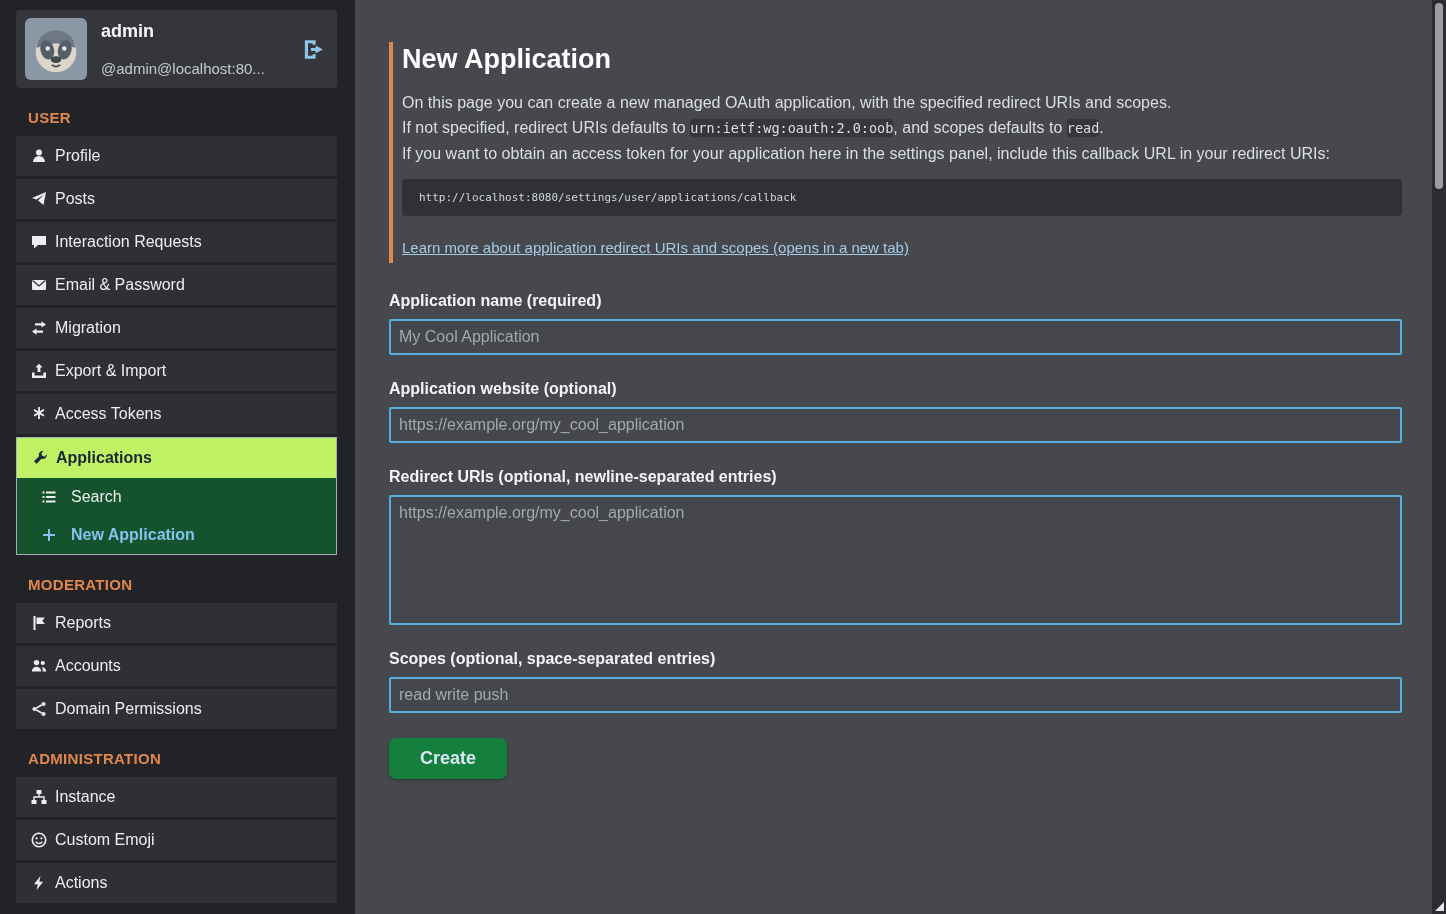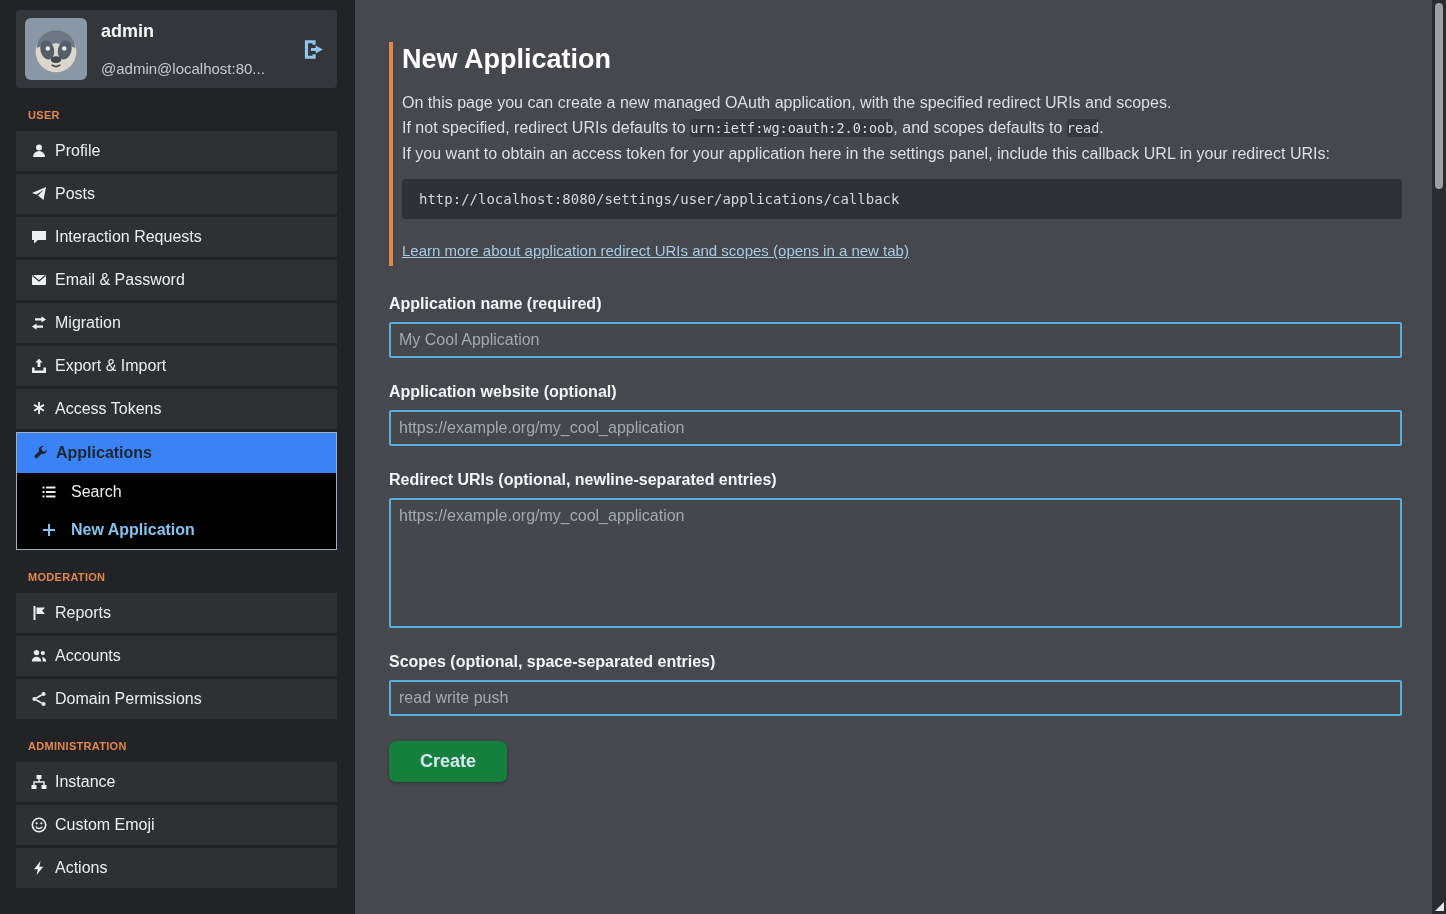--- a/index.html
+++ b/index.html
@@ -23,37 +23,37 @@
   .avatar { width:62px; height:62px; border-radius:6px; overflow:hidden; flex:0 0 auto; }
   .avatar svg { display:block; width:62px; height:62px; }
   .user-meta { min-width:0; }
   .user-name { font-weight:bold; font-size:18px; color:#f6f7f8; margin-bottom:3px; }
   .user-handle { font-size:15px; color:#c6cacf; white-space:nowrap; overflow:hidden;
                  text-overflow:ellipsis; max-width:178px;margin-top:18px; }
   .logout { margin-left:auto; color:#8fc3e9; display:flex; cursor:pointer; }
   .logout svg { width:23px; height:23px; }
 
   .section-label {
-    color:#e1874d; font-size:11px; font-weight:bold; letter-spacing:.3px;
+    color:#e1874d; font-size:15px; font-weight:bold; letter-spacing:.3px;
     margin:21px 0 10px 12px;
   }
   .nav-item {
     display:flex; align-items:center; gap:7px;
     background:#2e3034; padding:11px 14px; margin-bottom:3px;
     color:#eceef0; font-size:16px; text-decoration:none; cursor:pointer;
   }
   .nav-item .icon, .subnav-item .icon {
     width:18px; height:16px; display:flex; align-items:center; justify-content:center;
     flex:0 0 auto;
   }
   .icon svg { width:16px; height:16px; display:block; }
-  .nav-item.active { background:#3b82f6; color:#1b2733; font-weight:bold; }
+  .nav-item.active { background:#bef264; color:#1b2733; font-weight:bold; }
   .nav-group { border:1px solid #9fb0bc; margin-bottom:3px; }
   .nav-group .nav-item { margin:0; }
-  .subnav { background:#000000; }
+  .subnav { background:#14532d; }
   .subnav-item {
     display:flex; align-items:center; gap:13px;
     padding:10px 14px 10px 23px; color:#eceef0; font-size:16px;
     text-decoration:none; cursor:pointer;
   }
   .subnav-item.sub-active { color:#85c3ee; font-weight:bold; }
 
   
   .main { flex:1; background:#46484d; padding:42px 44px 0 34px; position:relative; overflow:hidden; }
   .header-block {
@@ -61,21 +61,21 @@
   }
   .page-title { font-size:27px; font-weight:bold; color:#ffffff; margin-bottom:15px; }
   .header-block p { font-size:16px; line-height:25px; color:#dcdfe2; }
   code.inline {
     font-family:"DejaVu Sans Mono","Liberation Mono",monospace; font-size:13.5px;
     background:#35373c; padding:1px 0; border-radius:3px; color:#dcdfe2;
   }
   .callback {
     background:#2f3136; border-radius:4px; padding:12px 17px; margin:13px 0 0;
     font-family:"DejaVu Sans Mono","Liberation Mono",monospace;
-    font-size:14px; color:#d3d6da; white-space:pre; overflow:hidden;
+    font-size:11px; color:#d3d6da; white-space:pre; overflow:hidden;
   }
   .learn-more {
     display:inline-block; margin-top:23px; color:#a6cbe5; font-size:15px;
     text-decoration:underline; cursor:pointer;
   }
 
   .app-form { max-width:1016px; }
   .app-form label {
     display:block; font-weight:bold; font-size:16px; color:#f3f5f6;
     margin:25px 0 9px;

